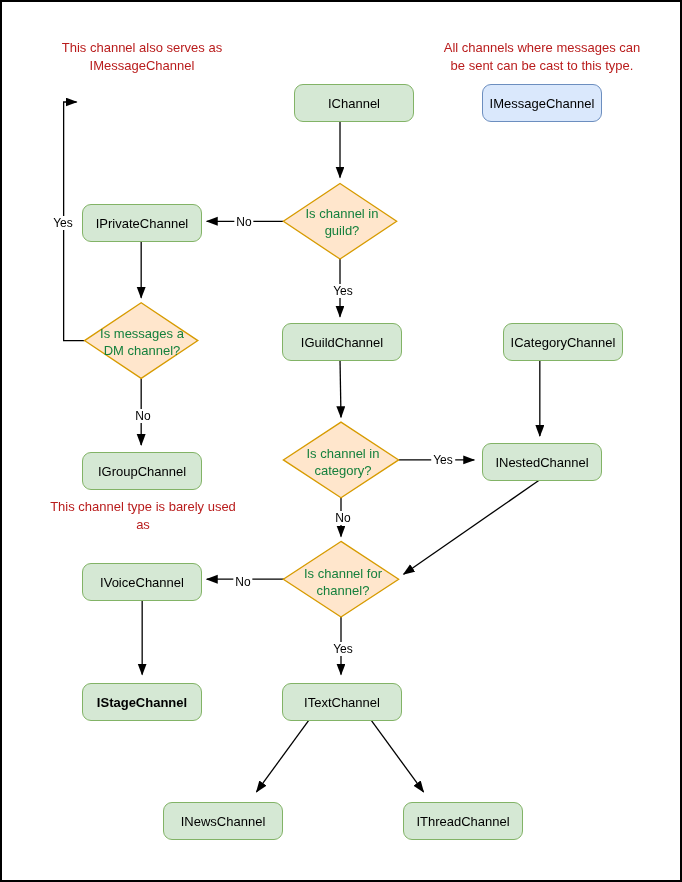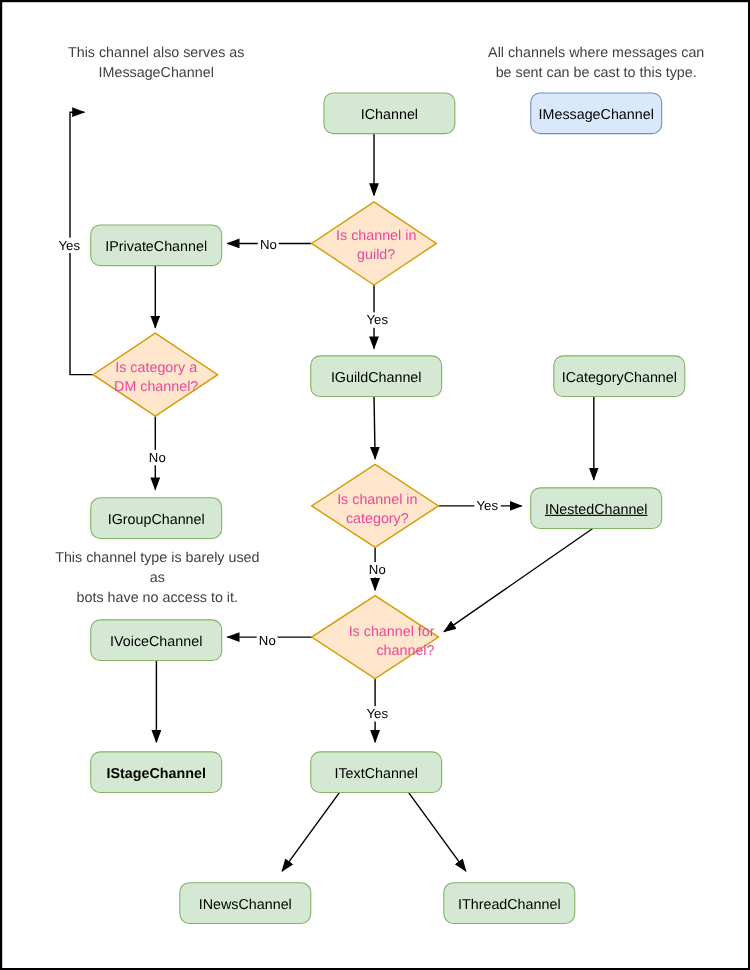--- a/index.html
+++ b/index.html
@@ -57,31 +57,31 @@
   .decision-label {
     position: absolute;
     width: 104px;
     height: 44px;
     display: flex;
     flex-direction: column;
     align-items: center;
     justify-content: center;
     font-size: 13px;
     line-height: 17px;
-    color: #ec4899;
+    color: #15803d;
     text-align: center;
     transform: translate(-50%, -50%);
     pointer-events: none;
   }
   .note {
     position: absolute;
     width: 200px;
     font-size: 13px;
     line-height: 18px;
-    color: #404040;
+    color: #b91c1c;
     text-align: center;
   }
   .edge-label {
     position: absolute;
     transform: translate(-50%, -50%);
     background: #ffffff;
     padding: 0 2px;
     font-size: 12px;
     color: #000;
     line-height: 14px;
@@ -140,49 +140,48 @@
   <div class="note" style="left:40px; top:37px;">
     <div>This channel also serves as</div>
     <div>IMessageChannel</div>
   </div>
   <div class="note" style="left:440px; top:37px;">
     <div>All channels where messages can</div>
     <div>be sent can be cast to this type.</div>
   </div>
   <div class="note" style="left:41px; top:496px;">
     <div>This channel type is barely used as</div>
-    <div>bots have no access to it.</div>
   </div>
 
   <div class="node green" style="left:292px; top:82px;">IChannel</div>
   <div class="node blue" style="left:480px; top:82px;">IMessageChannel</div>
   <div class="node green" style="left:80px; top:202px;">IPrivateChannel</div>
   <div class="node green" style="left:280px; top:321px;">IGuildChannel</div>
   <div class="node green" style="left:469px; top:321px;margin-left:32px;">ICategoryChannel</div>
   <div class="node green" style="left:80px; top:450px;">IGroupChannel</div>
-  <div class="node green" style="left:480px; top:441px;text-decoration:underline;">INestedChannel</div>
+  <div class="node green" style="left:480px; top:441px;">INestedChannel</div>
   <div class="node green" style="left:80px; top:561px;">IVoiceChannel</div>
   <div class="node green" style="left:80px; top:681px;font-weight:bold;">IStageChannel</div>
   <div class="node green" style="left:280px; top:681px;">ITextChannel</div>
   <div class="node green" style="left:161px; top:800px;">INewsChannel</div>
   <div class="node green" style="left:401px; top:800px;text-align:right;">IThreadChannel</div>
 
   <div class="decision-label" style="left:340px; top:220px;">
     <div>Is channel in</div>
     <div>guild?</div>
   </div>
   <div class="decision-label" style="left:140px; top:340px;">
-    <div>Is category a</div>
+    <div>Is messages a</div>
     <div>DM channel?</div>
   </div>
   <div class="decision-label" style="left:341px; top:460px;">
     <div>Is channel in</div>
     <div>category?</div>
   </div>
-  <div class="decision-label" style="left:341px; top:580px;align-items:flex-end;">
+  <div class="decision-label" style="left:341px; top:580px;">
     <div>Is channel for</div>
     <div>channel?</div>
   </div>
 
   <div class="edge-label" style="left:242px; top:220px;">No</div>
   <div class="edge-label" style="left:341px; top:289px;">Yes</div>
   <div class="edge-label" style="left:61px;  top:221px;">Yes</div>
   <div class="edge-label" style="left:141px; top:414px;">No</div>
   <div class="edge-label" style="left:441px; top:458px;">Yes</div>
   <div class="edge-label" style="left:341px; top:516px;">No</div>

